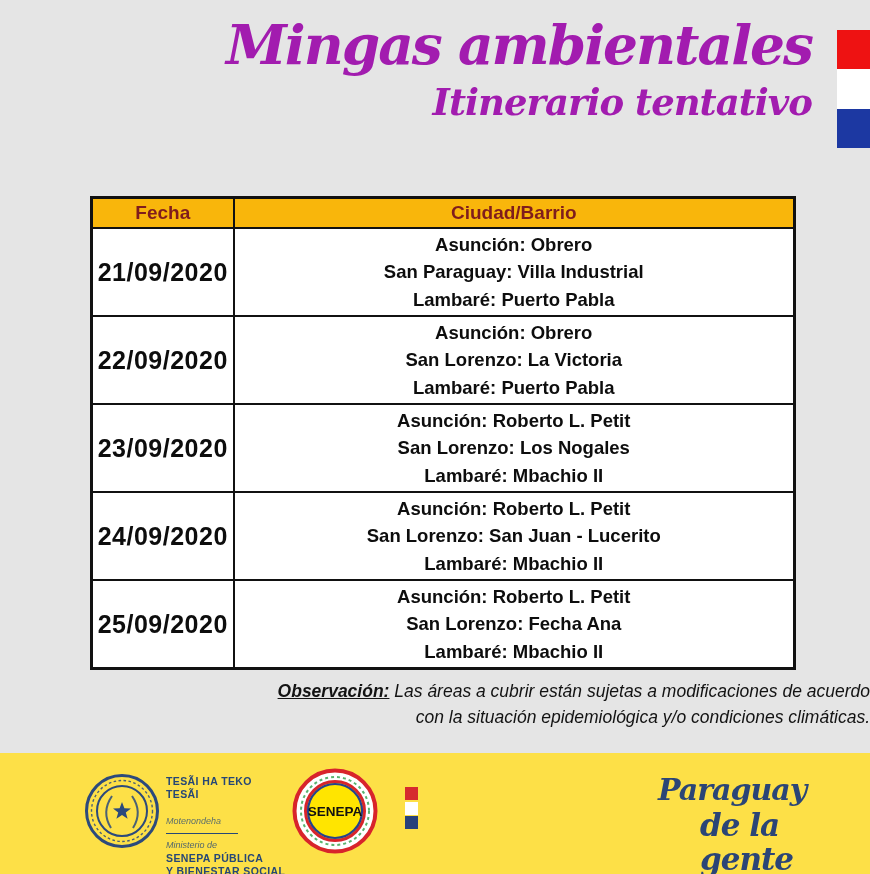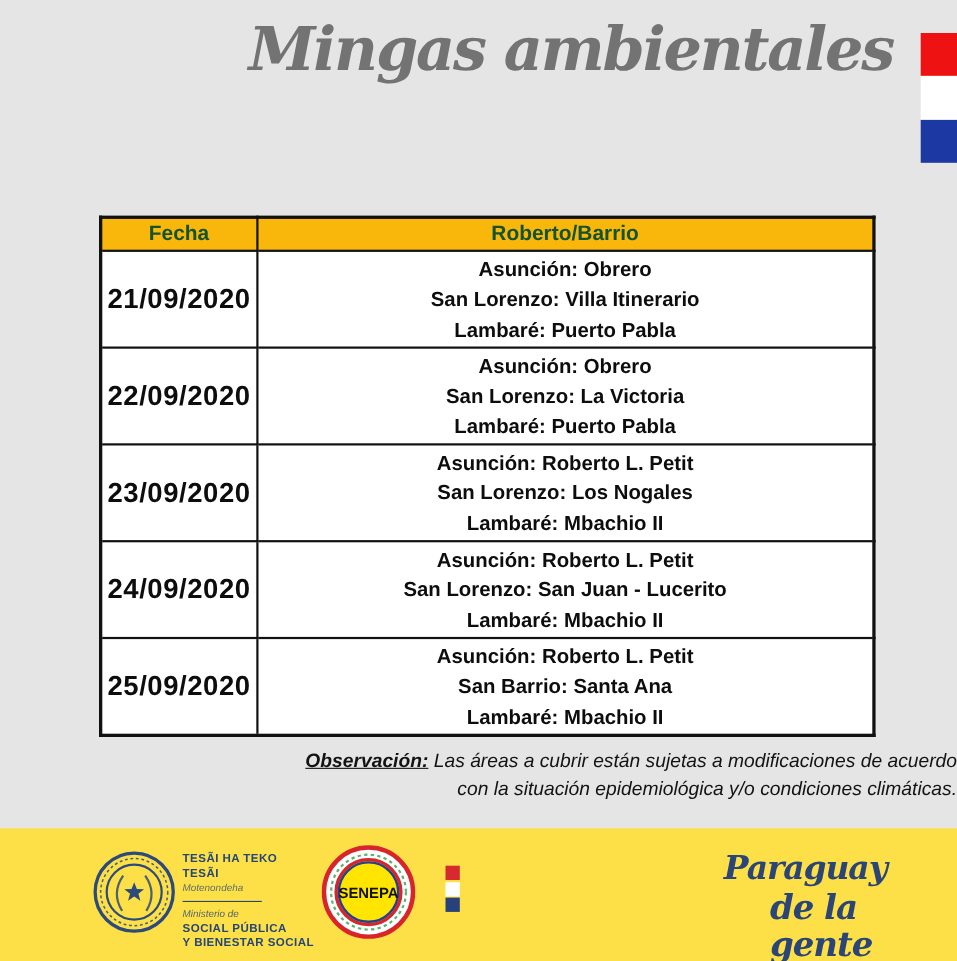--- a/index.html
+++ b/index.html
@@ -1,21 +1,21 @@
 <!DOCTYPE html>
 <html><head>
 <meta charset="utf-8">
 <style>
   html,body{margin:0;padding:0;background:#BFBFBF;}
   .canvas{
     position:relative;width:870px;height:874px;background:#E5E5E5;
     font-family:"Liberation Sans",sans-serif;overflow:hidden;margin:0 auto;
   }
   
-  .title-block{position:absolute;top:16px;right:58px;text-align:right;color:#737373;}
+  .title-block{position:absolute;top:16px;right:58px;text-align:right;color:#a21caf;}
   .title-main{
     font-family:"DejaVu Serif",serif;font-style:italic;font-weight:bold;
     font-size:55px;line-height:1.05;letter-spacing:-2px;white-space:nowrap;
   }
   .title-sub{
     font-family:"DejaVu Serif",serif;font-style:italic;font-weight:bold;
     font-size:37px;line-height:1.2;letter-spacing:-1px;white-space:nowrap;margin-top:6px;
   }
   
   .flag-top{position:absolute;top:30px;right:0;width:33px;height:118px;}
@@ -24,39 +24,39 @@
   .s-white{background:#FFFFFF;}
   .s-blue{background:#1C38A2;}
   
   .schedule-table{
     position:absolute;left:90px;top:196px;width:706px;
     border-collapse:collapse;background:#FFFFFF;border:3px solid #111;
     table-layout:fixed;
   }
   .schedule-table th{
     background:#F9B60B;border:2px solid #111;height:28px;
-    font-size:19px;font-weight:bold;color:#14532d;padding:0;
+    font-size:19px;font-weight:bold;color:#7f1d1d;padding:0;
   }
   .schedule-table td{border:2px solid #111;padding:0;color:#0D0D0D;background:#FFFFFF;margin-top:18px;}
   .col-date{width:142px;}
   td.date-cell{font-size:25px;font-weight:bold;text-align:center;height:86px;letter-spacing:0.5px;}
   td.city-cell{text-align:center;vertical-align:middle;}
   .city-line{font-size:18.5px;font-weight:bold;line-height:27.5px;}
   
   .observation{
     position:absolute;top:678px;left:0;width:100%;text-align:right;
     font-style:italic;font-size:17.5px;line-height:26px;color:#131313;
   }
   .obs-label{font-weight:bold;text-decoration:underline;}
   
   .footer-band{position:absolute;left:0;bottom:0;width:870px;height:121px;background:#fde047;}
   .seal-wrap{position:absolute;left:84px;top:20px;width:76px;height:76px;}
   .ministry-text{position:absolute;left:166px;top:22px;color:#264776;width:140px;}
   .m-bold{font-size:10.5px;font-weight:bold;letter-spacing:0.4px;line-height:12.5px;}
-  .m-sub{font-size:9px;font-style:italic;opacity:0.75;margin-top:2px;}
+  .m-sub{font-size:9px;font-style:italic;opacity:0.75;margin-top:16px;}
   .m-divider{width:72px;height:1px;background:#264776;margin:7px 0 6px 0;}
   .m-pre{font-size:9px;font-style:italic;opacity:0.8;margin-bottom:2px;}
   .senepa-wrap{position:absolute;left:292px;top:15px;width:86px;height:86px;}
   .gov-flag{position:absolute;left:405px;top:34px;width:14px;}
   .gov-flag .sq{width:13px;height:13px;margin-bottom:1.5px;}
   .gq-red{background:#D62A2E;}
   .gq-white{background:#FFFFFF;}
   .gq-blue{background:#27417B;}
   .gov-text{position:absolute;left:428px;top:32px;color:#20375E;}
   .gov-line{font-size:21.5px;font-weight:bold;line-height:23.5px;letter-spacing:0.3px;white-space:nowrap;}
@@ -65,45 +65,46 @@
   .slogan-l1{font-size:30px;line-height:1.1;letter-spacing:-1px;}
   .slogan-l2{font-size:31px;line-height:1.1;letter-spacing:-1px;margin-left:42px;margin-top:2px;}
 </style>
 </head>
 <body>
 
 <div class="canvas">
 
   <div class="title-block">
     <div class="title-main">Mingas ambientales</div>
+    <div class="title-sub">Itinerario tentativo</div>
   </div>
 
   <div class="flag-top">
     <div class="stripe s-red"></div>
     <div class="stripe s-white"></div>
     <div class="stripe s-blue"></div>
   </div>
 
   <table class="schedule-table">
     <colgroup>
         <col class="col-date">
         <col>
       </colgroup>
     <thead>
       <tr>
         <th>Fecha</th>
-        <th>Roberto/Barrio</th>
+        <th>Ciudad/Barrio</th>
       </tr>
     </thead>
     <tbody>
       <tr>
         <td class="date-cell">21/09/2020</td>
         <td class="city-cell">
           <div class="city-line">Asunción: Obrero</div>
-          <div class="city-line">San Lorenzo: Villa Itinerario</div>
+          <div class="city-line">San Paraguay: Villa Industrial</div>
           <div class="city-line">Lambaré: Puerto Pabla</div>
         </td>
       </tr>
       <tr>
         <td class="date-cell">22/09/2020</td>
         <td class="city-cell">
           <div class="city-line">Asunción: Obrero</div>
           <div class="city-line">San Lorenzo: La Victoria</div>
           <div class="city-line">Lambaré: Puerto Pabla</div>
         </td>
@@ -121,21 +122,21 @@
         <td class="city-cell">
           <div class="city-line">Asunción: Roberto L. Petit</div>
           <div class="city-line">San Lorenzo: San Juan - Lucerito</div>
           <div class="city-line">Lambaré: Mbachio II</div>
         </td>
       </tr>
       <tr>
         <td class="date-cell">25/09/2020</td>
         <td class="city-cell">
           <div class="city-line">Asunción: Roberto L. Petit</div>
-          <div class="city-line">San Barrio: Santa Ana</div>
+          <div class="city-line">San Lorenzo: Fecha Ana</div>
           <div class="city-line">Lambaré: Mbachio II</div>
         </td>
       </tr>
     </tbody>
   </table>
 
   <div class="observation">
     <div><span class="obs-label">Observación:</span> <span>Las áreas a cubrir están sujetas a modificaciones de acuerdo</span></div>
     <div>con la situación epidemiológica y/o condiciones climáticas.</div>
   </div>
@@ -152,21 +153,21 @@
         <path d="M38,29 L40.4,35.2 L47,35.4 L41.8,39.4 L43.6,45.8 L38,42 L32.4,45.8 L34.2,39.4 L29,35.4 L35.6,35.2 Z" fill="#2C4A7C"></path>
       </svg>
     </div>
 
     <div class="ministry-text">
       <div class="m-bold">TESÃI HA TEKO</div>
       <div class="m-bold">TESÃI</div>
       <div class="m-sub">Motenondeha</div>
       <div class="m-divider"></div>
       <div class="m-pre">Ministerio de</div>
-      <div class="m-bold">SOCIAL PÚBLICA</div>
+      <div class="m-bold">SENEPA PÚBLICA</div>
       <div class="m-bold">Y BIENESTAR SOCIAL</div>
     </div>
 
     <div class="senepa-wrap">
       <svg width="86" height="86" viewBox="0 0 86 86">
         <circle cx="43" cy="43" r="40.5" fill="#FFFFFF" stroke="#D8242B" stroke-width="4"></circle>
         <circle cx="43" cy="43" r="34" fill="none" stroke="#2FA04A" stroke-width="2" stroke-dasharray="3 3" opacity="0.8"></circle>
         <circle cx="43" cy="43" r="29.5" fill="#FFE500" stroke="#D8242B" stroke-width="3"></circle>
         <circle cx="43" cy="43" r="27" fill="none" stroke="#24418F" stroke-width="2.2"></circle>
         <text x="43" y="48" text-anchor="middle" font-size="13.5" font-weight="bold" fill="#111111" font-family="Liberation Sans, sans-serif">SENEPA</text>

